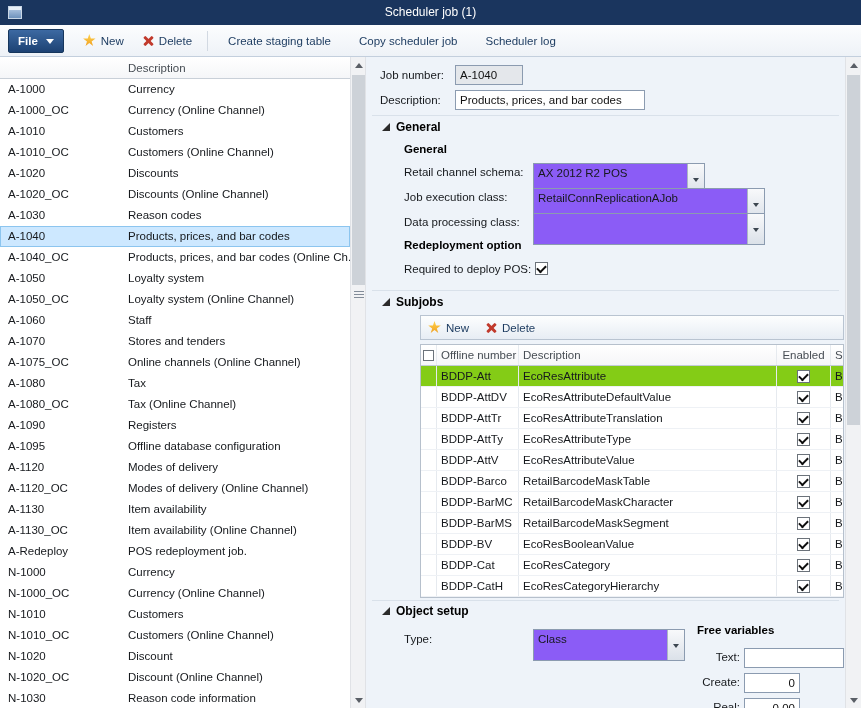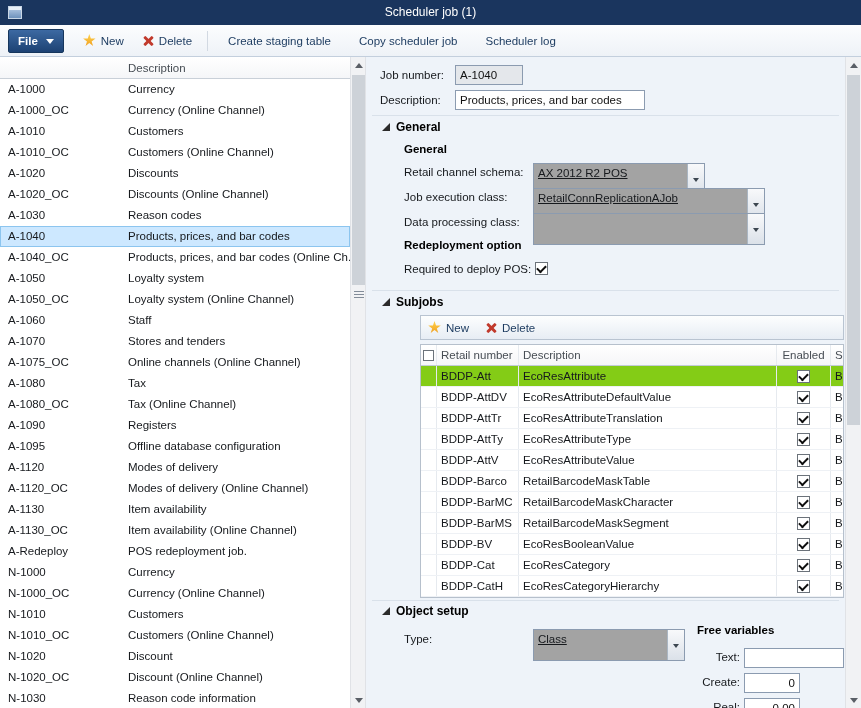--- a/index.html
+++ b/index.html
@@ -54,21 +54,21 @@
   .detail { position:absolute; left:366px; top:57px; width:479px; height:651px; background:#eef3f9; overflow:hidden; }
   .lbl { position:absolute; white-space:nowrap; color:#16191d; }
   .lbl.r { text-align:right; }
   .grp { position:absolute; font-weight:bold; color:#000; white-space:nowrap; }
   .sec-head { position:absolute; display:flex; align-items:center; gap:6px; font-weight:bold; font-size:12px; color:#000; cursor:default; }
   .tri { width:0; height:0; border-left:8px solid transparent; border-bottom:8px solid #2b2b2b; }
   .hsep { position:absolute; left:6px; right:6px; height:1px; background:#d9e1ea; }
   .txt { position:absolute; height:20px; border:1px solid #8b9bb0; background:#fff; font:inherit; padding:0 4px; color:#111; }
   .txt.ro { background:#e4e7eb; }
   .txt.num { text-align:right; }
-  .combo { position:absolute; height:32px; border:1px solid #8b9bb0; background:#a3a3a3; cursor:default;text-decoration:underline; }
+  .combo { position:absolute; height:32px; border:1px solid #8b9bb0; background:#8b5cf6; cursor:default; }
   .combo .val { display:block; line-height:18px; padding:0 20px 0 4px; white-space:nowrap; overflow:hidden; }
   .combo .dd { position:absolute; top:0; right:0; bottom:0; width:17px; background:linear-gradient(#f8f9fb,#dbe1e9); border-left:1px solid #aab6c3; display:flex; align-items:center; justify-content:center; }
   .combo .dd i { width:0; height:0; border:3.5px solid transparent; border-top:4.5px solid #3c4650; margin-top:4px; }
   .cb { position:relative; display:inline-block; width:13px; height:13px; border:1px solid #6b727a; background:#fff; }
   .cb.checked::after { content:""; position:absolute; left:1px; top:2px; width:7px; height:4px; border-left:2px solid #0e0e0e; border-bottom:2px solid #0e0e0e; transform:rotate(-45deg); }
 
   
   .sj-toolbar { position:absolute; left:54px; top:258px; width:424px; height:25px; background:linear-gradient(#fdfefe,#e7edf4); border:1px solid #b9c4d1; display:flex; align-items:center; padding:0 7px; gap:16px; }
   .sj-toolbar .tb-btn { padding:0; height:auto; }
   .sj-grid { position:absolute; left:54px; top:287px; width:424px; background:#fff; border:1px solid #b6c0cc; }
@@ -321,21 +321,21 @@
       <span class="icon-x"></span>
       <span>Delete</span>
     </div>
   </div>
 
   <div class="sj-grid">
     <div class="sj-head">
       <div class="sjc sel">
         <span class="cb"></span>
       </div>
-      <div class="sjc n">Retail number</div>
+      <div class="sjc n">Offline number</div>
       <div class="sjc d">Description</div>
       <div class="sjc e">Enabled</div>
       <div class="sjc s">Sub</div>
     </div>
     <div>
         <div class="sj-row current">
           <div class="sjc sel"></div>
           <div class="sjc n">BDDP-Att</div>
           <div class="sjc d">EcoResAttribute</div>
           <div class="sjc e">

